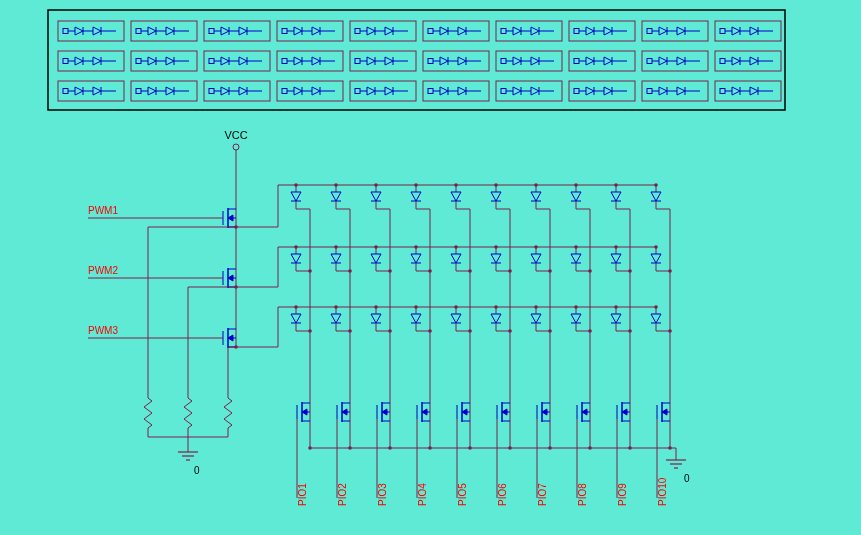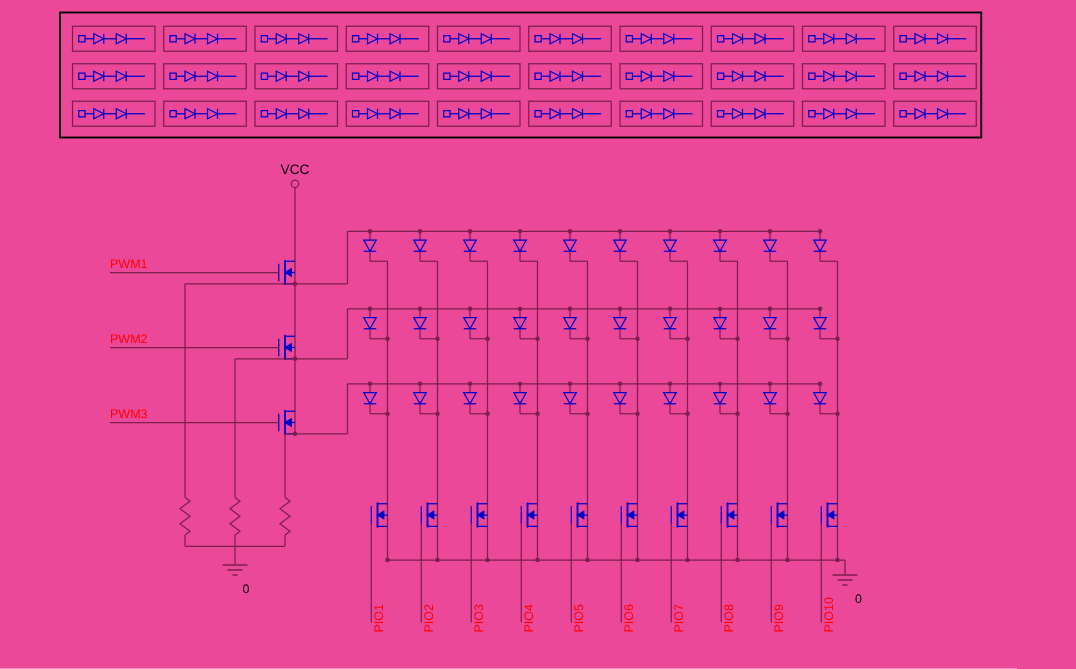--- a/index.html
+++ b/index.html
@@ -1,16 +1,16 @@
 <!DOCTYPE html>
 <html><head>
 <meta charset="utf-8">
 <style>
   html,body{margin:0;padding:0;background:#ffffff;}
-  .canvas{position:relative;width:861px;height:535px;background:#ec4899;overflow:hidden;
+  .canvas{position:relative;width:861px;height:535px;background:#5eead4;overflow:hidden;
           font-family:"Liberation Sans",sans-serif;}
   svg{display:block;}
   svg text{font-family:"Liberation Sans",sans-serif;}
 </style>
 </head>
 <body>
 
 <div class="canvas">
   <svg id="schematic" width="861" height="535" viewBox="0 0 861 535">
       <g>

